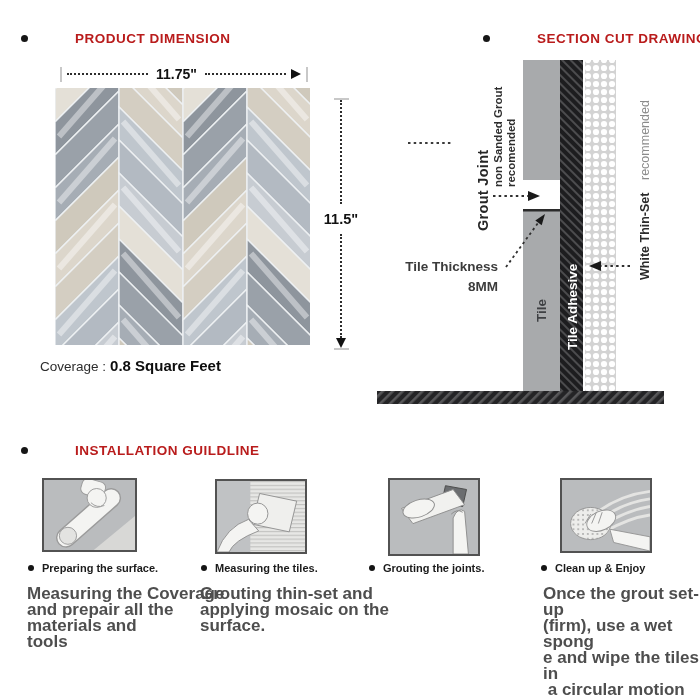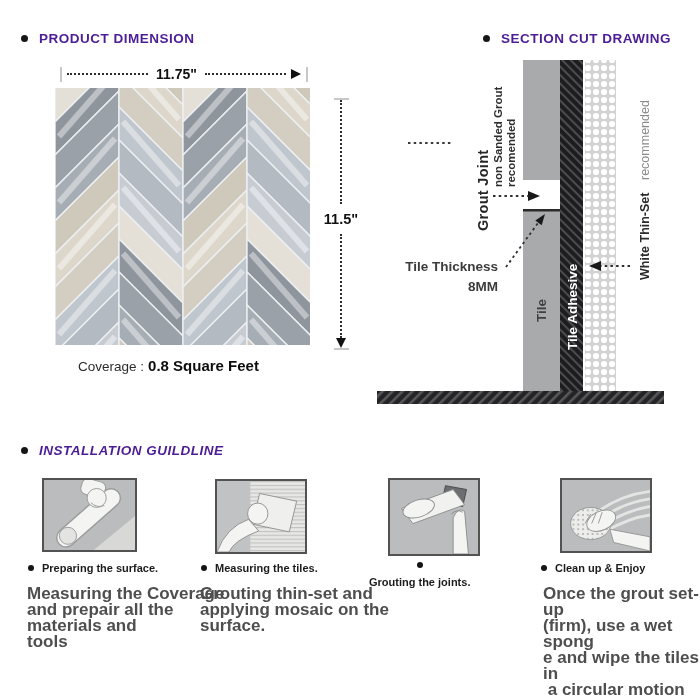--- a/index.html
+++ b/index.html
@@ -2,54 +2,54 @@
 <html><head>
 <meta charset="utf-8">
 <style>
   html,body{margin:0;padding:0;}
   body{width:700px;height:700px;background:#ffffff;font-family:"Liberation Sans",sans-serif;position:relative;overflow:hidden;}
   .sheet{position:absolute;inset:0;}
 
   
   .sec-header{position:absolute;display:flex;align-items:center;gap:11px;}
   .sec-header .bullet{width:7px;height:7px;border-radius:50%;background:#161616;flex:0 0 auto;}
-  .sec-header .title{font-weight:bold;font-size:13.5px;color:#4c1d95;letter-spacing:.5px;white-space:nowrap;}
+  .sec-header .title{font-weight:bold;font-size:13.5px;color:#b91c1c;letter-spacing:.5px;white-space:nowrap;margin-left:36px;}
   #hdr-product{left:21px;top:31px;}
   #hdr-section{left:483px;top:31px;}
-  #hdr-install{left:21px;top:443px;font-style:italic;}
+  #hdr-install{left:21px;top:443px;}
 
   
   .hdim{position:absolute;left:60px;top:66px;width:248px;display:flex;align-items:center;gap:5px;}
   .tickv{width:2px;height:15px;background:#c8c8c8;flex:0 0 auto;}
   .tickh{width:15px;height:2px;background:#c8c8c8;flex:0 0 auto;}
   .dotline{flex:1 1 auto;height:0;border-top:2px dotted #2d2d2d;}
   .dimlabel{font-weight:bold;font-size:14px;color:#111;white-space:nowrap;padding:0 3px;}
   .arr-right{width:0;height:0;border-left:10px solid #111;border-top:5px solid transparent;border-bottom:5px solid transparent;flex:0 0 auto;}
   .arr-down{width:0;height:0;border-top:10px solid #111;border-left:5px solid transparent;border-right:5px solid transparent;flex:0 0 auto;}
 
   
   .vdim{position:absolute;left:318px;top:98px;height:252px;width:46px;display:flex;flex-direction:column;align-items:center;}
   .dotline-v{flex:1 1 auto;width:0;border-left:2px dotted #2d2d2d;}
   .vdim .dimlabel{font-size:14.5px;margin:7px 0;}
 
   #mosaic{position:absolute;left:55px;top:88px;}
-  #coverage{position:absolute;left:40px;top:357px;font-size:13.5px;color:#2c2c2c;margin-left:38px;}
+  #coverage{position:absolute;left:40px;top:357px;font-size:13.5px;color:#2c2c2c;}
   #coverage .cov-val{font-weight:bold;font-size:15px;color:#0d0d0d;padding-left:4px;}
 
   #cutsvg{position:absolute;left:370px;top:28px;}
   #cutsvg text{font-family:"Liberation Sans",sans-serif;}
 
   
   .step-img{position:absolute;box-sizing:border-box;border:2px solid #525252;background:#babcbe;}
   .step-img svg{display:block;}
   .step-heading{position:absolute;top:562px;display:flex;align-items:center;gap:8px;}
   .step-heading .sbullet{width:6px;height:6px;border-radius:50%;background:#141414;flex:0 0 auto;}
   .step-heading .stitle{font-weight:bold;font-size:11px;color:#1b1b1b;white-space:nowrap;}
   .step-body{position:absolute;top:586px;font-size:17px;font-weight:bold;color:#4e4e4e;line-height:16px;white-space:pre-wrap;}
-  #sh1{left:28px;} #sh2{left:201px;} #sh3{left:369px;flex-direction:column;} #sh4{left:541px;text-align:right;}
+  #sh1{left:28px;} #sh2{left:201px;} #sh3{left:369px;} #sh4{left:541px;text-align:right;}
   #sb1{left:27px;} #sb2{left:200px;} #sb3{left:363px;} #sb4{left:543px;}
   #im1{left:42px;top:478px;width:95px;height:74px;}
   #im2{left:215px;top:479px;width:92px;height:75px;}
   #im3{left:388px;top:478px;width:92px;height:78px;}
   #im4{left:560px;top:478px;width:92px;height:75px;}
 </style>
 </head>
 <body>
 
 <div class="sheet">

